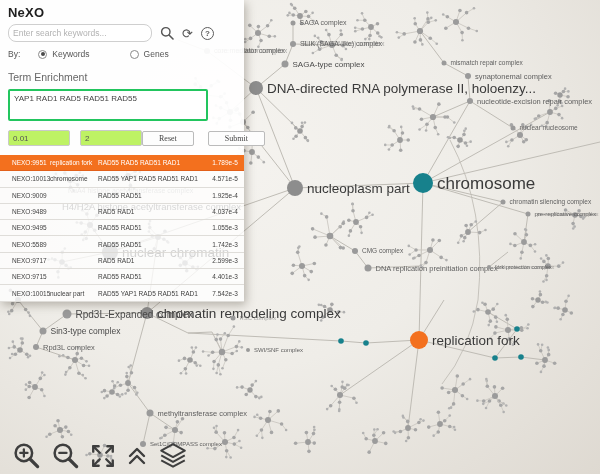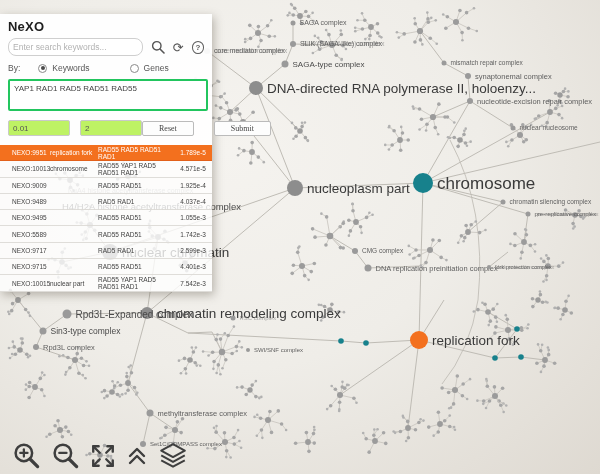--- a/index.html
+++ b/index.html
@@ -4,21 +4,21 @@
 <style>
   html,body{margin:0;padding:0;}
   body{width:600px;height:474px;overflow:hidden;position:relative;
        font-family:"Liberation Sans",sans-serif;
        background:radial-gradient(ellipse at 38% 32%, #f5f3ef 0%, #efede8 48%, #ded9d1 100%);}
   .stage{position:absolute;inset:0;}
   #graph{position:absolute;left:0;top:0;z-index:1;}
   #graph text{font-family:"Liberation Sans",sans-serif;}
 
   
-  .panel{position:absolute;left:0;top:14px;width:212px;z-index:3;
+  .panel{position:absolute;left:0;top:0;width:244px;z-index:3;
          box-shadow:2px 3px 9px rgba(70,60,45,.35);}
   .panel-top{background:rgba(255,255,255,.93);padding:5px 8px 9px 8px;}
   .app-title{margin:0 0 4px 0;font-size:13px;font-weight:bold;color:#1e1e1e;letter-spacing:.2px;}
   .search-row{display:flex;align-items:center;}
   .search-row input{width:134px;height:14px;border:1px solid #cfcfcf;border-radius:8px;
         font-size:8.5px;padding:1px 4px;color:#444;outline:none;background:#fff;}
   .search-row input::placeholder{color:#b2b2b2;}
   .iconbtn{display:inline-flex;align-items:center;justify-content:center;margin-left:8px;cursor:pointer;}
   .refresh{font-size:13px;color:#555;line-height:13px;}
   .help{width:11px;height:11px;border:1.2px solid #5c5c5c;border-radius:50%;
@@ -34,21 +34,21 @@
   textarea.genes{display:block;margin-top:6px;width:188px;height:22px;resize:none;
          border:2px solid #22c55e;border-radius:2px;font-family:"Liberation Sans",sans-serif;
          font-size:8px;color:#444;padding:3px 4px;outline:none;background:#fff;}
   .params-row{display:flex;align-items:center;margin-top:9px;}
   .params-row input{width:52px;height:12px;border:1px solid #c9c9c9;border-radius:2px;
          font-size:8px;color:#555;padding:1px 4px;outline:none;background:#bef264;}
   .params-row input + input{margin-left:10px;}
   .params-row button{margin-left:auto;height:15px;font-family:Liberation Serif, serif;
          font-size:8px;color:#444;background:#fdfdfd;border:1px solid #bbb;border-radius:2px;
          padding:0 16px;cursor:pointer;}
-  .params-row button + button{margin-left:20px;}
+  .params-row button + button{margin-left:14px;}
 
   
   .results{}
   .trow{display:flex;align-items:center;height:15.3px;background:rgba(255,255,255,.78);
         border-bottom:1px solid rgba(219,217,213,.9);font-size:6.5px;color:#3f3f3f;cursor:pointer;}
   .trow.active{background:#f3701e;border-bottom-color:#e2601a;color:#fff;}
   .c-id{width:38px;padding-left:12px;}
   .c-term{width:48px;}
   .c-genes{flex:1;}
   .c-pval{width:40px;text-align:right;padding-right:6px;}
@@ -1594,20 +1594,21 @@
         <span class="radio-opt">
           <span class="radio checked"></span>
           <span>Keywords</span>
         </span>
         <span class="radio-opt">
           <span class="radio"></span>
           <span>Genes</span>
         </span>
       </div>
 
+      <div class="section-title">Term Enrichment</div>
 
       <textarea class="genes" style="">YAP1 RAD1 RAD5 RAD51 RAD55</textarea>
 
       <div class="params-row">
         <input type="text" value="0.01" style="">
         <input type="text" value="2" style="">
         <button>Reset</button>
         <button>Submit</button>
       </div>
     </div>

